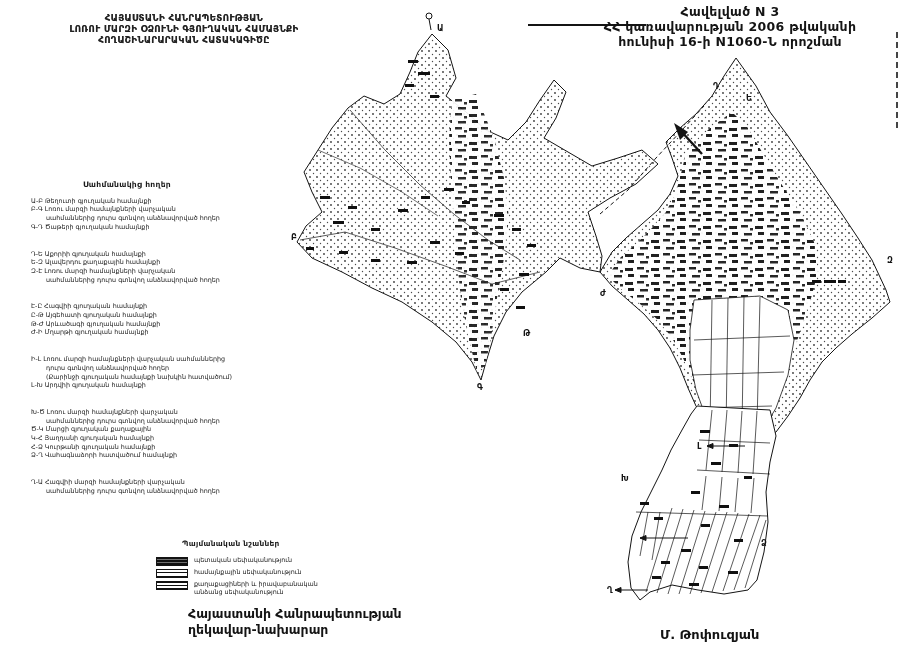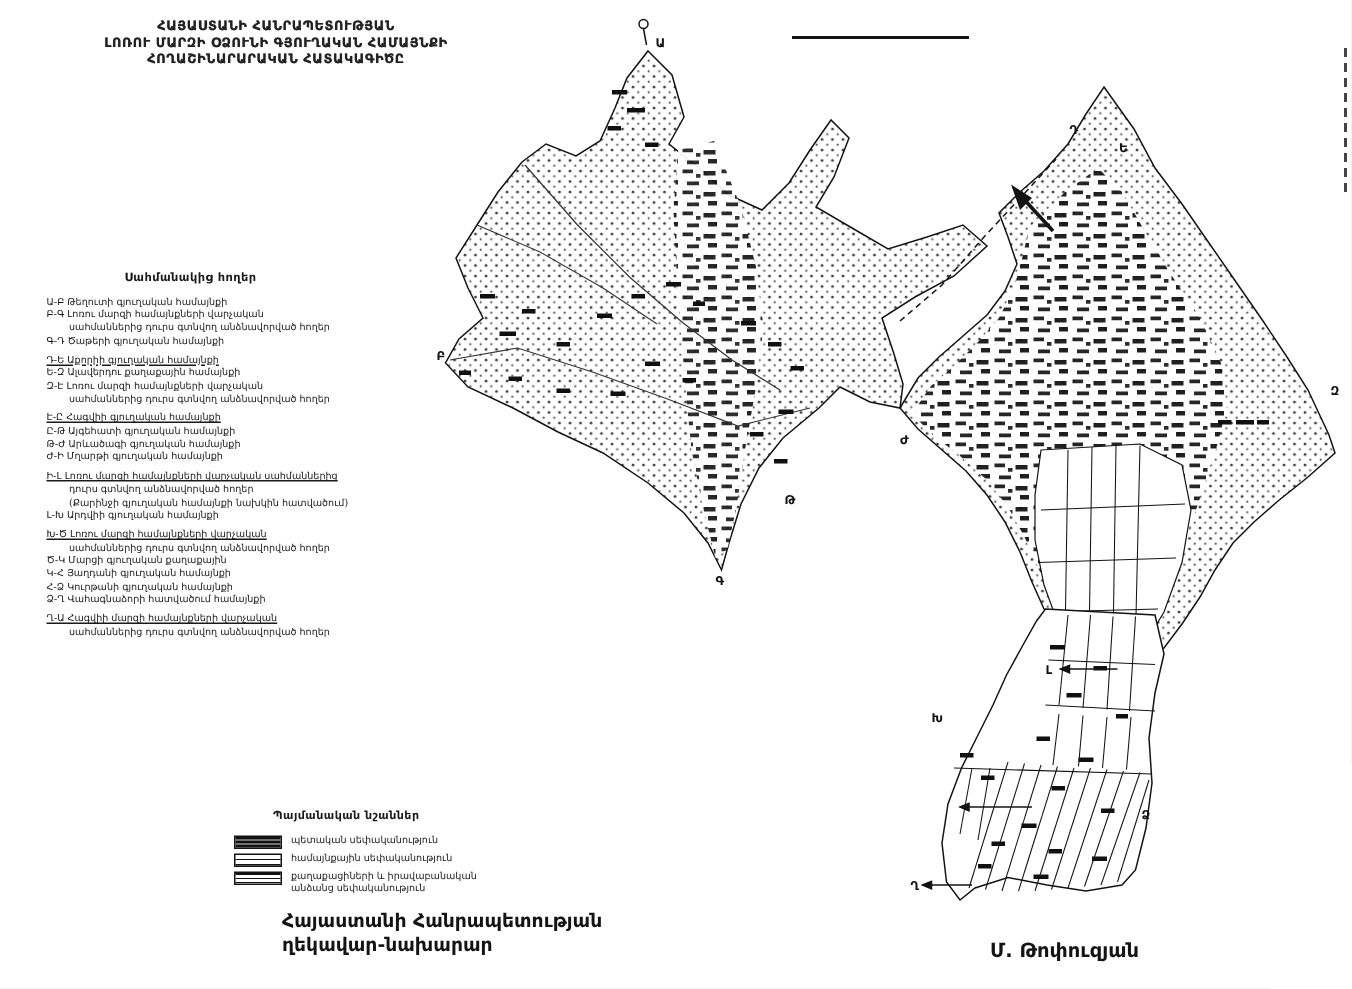--- a/index.html
+++ b/index.html
@@ -17,21 +17,21 @@
   .hdr-left{position:absolute;left:58px;top:13px;width:252px;text-align:center;
             font-weight:bold;font-size:8.6px;line-height:11px;letter-spacing:.4px;color:#222;
             text-shadow:0 0 .5px #555;}
 
   
   .border-legend{position:absolute;left:31px;top:181px;width:220px;font-size:6.4px;
                  line-height:8.7px;color:#1a1a1a;}
   .bl-head{font-size:7.6px;font-weight:bold;margin-left:52px;margin-bottom:7px;letter-spacing:.3px;}
   .bl-line{white-space:nowrap;}
   .bl-line.indent{padding-left:15px;}
-  .bl-line.gap{margin-top:4px;text-decoration:underline;}
+  .bl-line.gap{margin-top:18px;}
 
   
   .signs{position:absolute;left:156px;top:539px;width:180px;font-size:6.4px;color:#1a1a1a;}
   .signs-head{font-size:7.4px;font-weight:bold;margin-left:26px;margin-bottom:9px;letter-spacing:.3px;}
   .sign-row{display:flex;gap:6px;margin-bottom:3px;align-items:flex-start;}
   .swatch{width:30px;height:7px;border:1px solid #141414;flex:none;}
   .sw-state{background:repeating-linear-gradient(0deg,#111 0 1.6px,#707070 1.6px 3px);}
   .sw-community{background:repeating-linear-gradient(0deg,#111 0 1px,#fff 1px 3.6px);}
   .sw-private{background:repeating-linear-gradient(0deg,#111 0 1px,#fff 1px 3px);}
   .sign-label{line-height:7.6px;max-width:132px;}
@@ -212,20 +212,25 @@
         <text x="887" y="263">Զ</text>
         <text x="523" y="336">Թ</text>
         <text x="600" y="296">Ժ</text>
         <text x="697" y="449">Լ</text>
         <text x="621" y="481">Խ</text>
         <text x="761" y="546">Ձ</text>
         <text x="607" y="593">Ղ</text>
       </g>
   </svg>
 
+  <div class="hdr-right">
+    <div>Հավելված N 3</div>
+    <div>ՀՀ կառավարության 2006 թվականի</div>
+    <div>հունիսի 16-ի N1060-Ն որոշման</div>
+  </div>
   <div class="hdr-rule"></div>
   <div class="edge-dash"></div>
 
   <div class="hdr-left">
     <div>ՀԱՅԱՍՏԱՆԻ ՀԱՆՐԱՊԵՏՈՒԹՅԱՆ</div>
     <div>ԼՈՌՈՒ ՄԱՐԶԻ ՕՁՈՒՆԻ ԳՅՈՒՂԱԿԱՆ ՀԱՄԱՅՆՔԻ</div>
     <div>ՀՈՂԱՇԻՆԱՐԱՐԱԿԱՆ ՀԱՏԱԿԱԳԻԾԸ</div>
   </div>
 
   <div class="border-legend">

